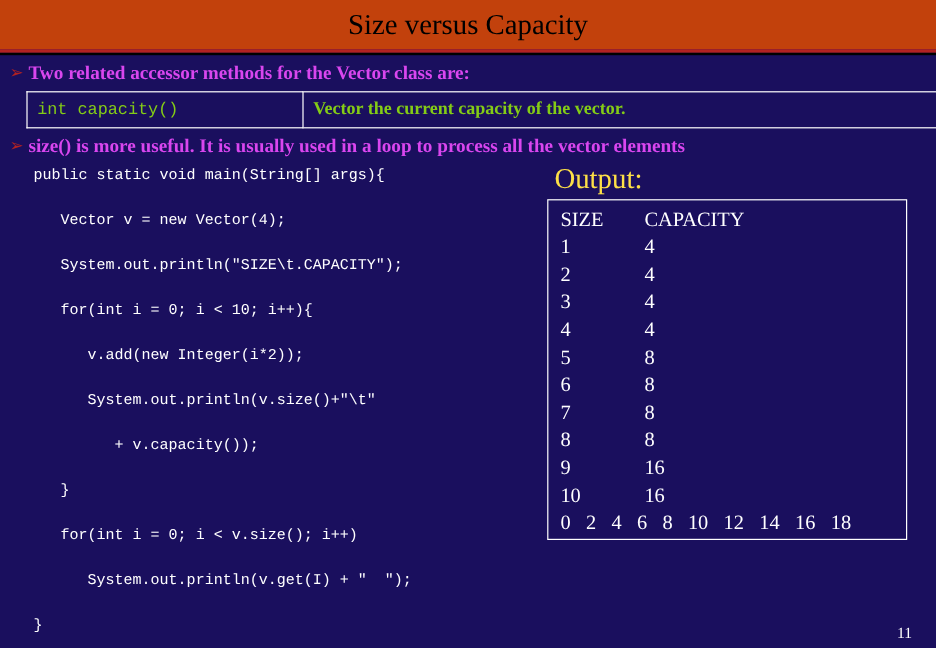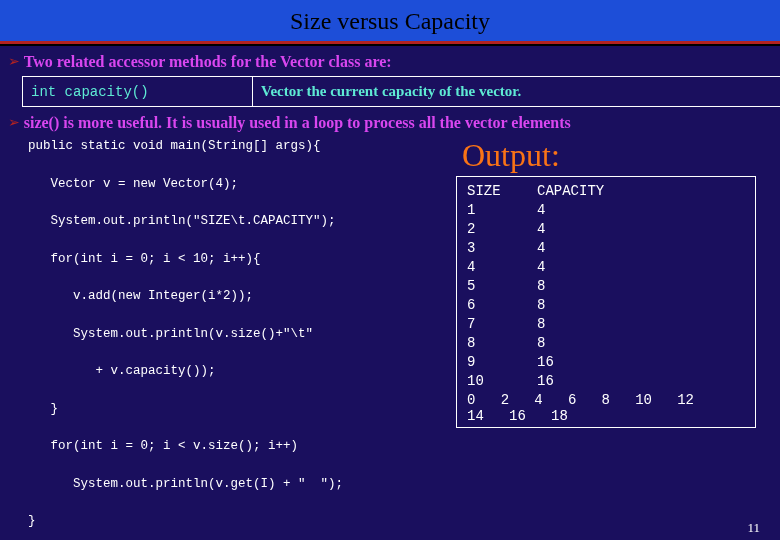--- a/index.html
+++ b/index.html
@@ -6,41 +6,41 @@
   body {
     width: 780px;
     height: 540px;
     background: #1a0f5e;
     font-family: "Times New Roman", Times, serif;
     color: #fff;
     overflow: hidden;
     position: relative;
   }
   .title-bar {
-    background: #1d4ed8;
+    background: #c2410c;
     color: #000;
     text-align: center;
     padding: 8px 0 6px 0;
     font-size: 24px;
   }
   .red-line { height: 3px; background: #b22222; }
   .black-line { height: 2px; background: #000; }
   .content { padding: 6px 8px 0 8px; }
   .bullet-row { display: flex; align-items: flex-start; gap: 4px; margin-bottom: 4px; }
   .bullet-glyph { color: #b22222; font-size: 14px; line-height: 20px; }
   .bullet-text { color: #d946ef; font-size: 16px; font-weight: bold; line-height: 20px; }
   table.methods {
     border-collapse: collapse;
     width: 760px;
     margin: 2px 0 6px 14px;
   }
   table.methods td {
     border: 1px solid #fff;
     padding: 6px 8px;
-    color: #5eead4;
+    color: #84cc16;
     font-size: 15px;
     vertical-align: middle;
   }
   table.methods td.code {
     font-family: "Courier New", monospace;
     width: 230px;
     font-size: 14px;
   }
   table.methods td.desc { font-weight: bold; }
   .code-area {
@@ -52,31 +52,31 @@
     white-space: pre;
     float: left;
     width: 440px;
   }
   .right-col {
     float: left;
     width: 300px;
     margin-left: 8px;
   }
   .output-label {
-    font-size: 32px;
-    color: #f97316;
+    font-size: 24px;
+    color: #fde047;
     font-family: "Times New Roman", serif;
     padding-left: 6px;
     margin-bottom: 2px;
   }
   .output-box {
     border: 1px solid #fff;
     padding: 4px 10px 2px 10px;
-    font-family: Liberation Mono, monospace;
-    font-size: 14px;
+    font-family: Liberation Serif, serif;
+    font-size: 17px;
     color: #fff;
   }
   .output-box table { border-collapse: collapse; width: 100%; }
   .output-box td { padding: 1.5px 0; }
   .output-box td.c1 { width: 70px; }
   .last-row td { padding-right: 10px; width: auto; }
   .page-num {
     position: absolute;
     right: 20px;
     bottom: 4px;

